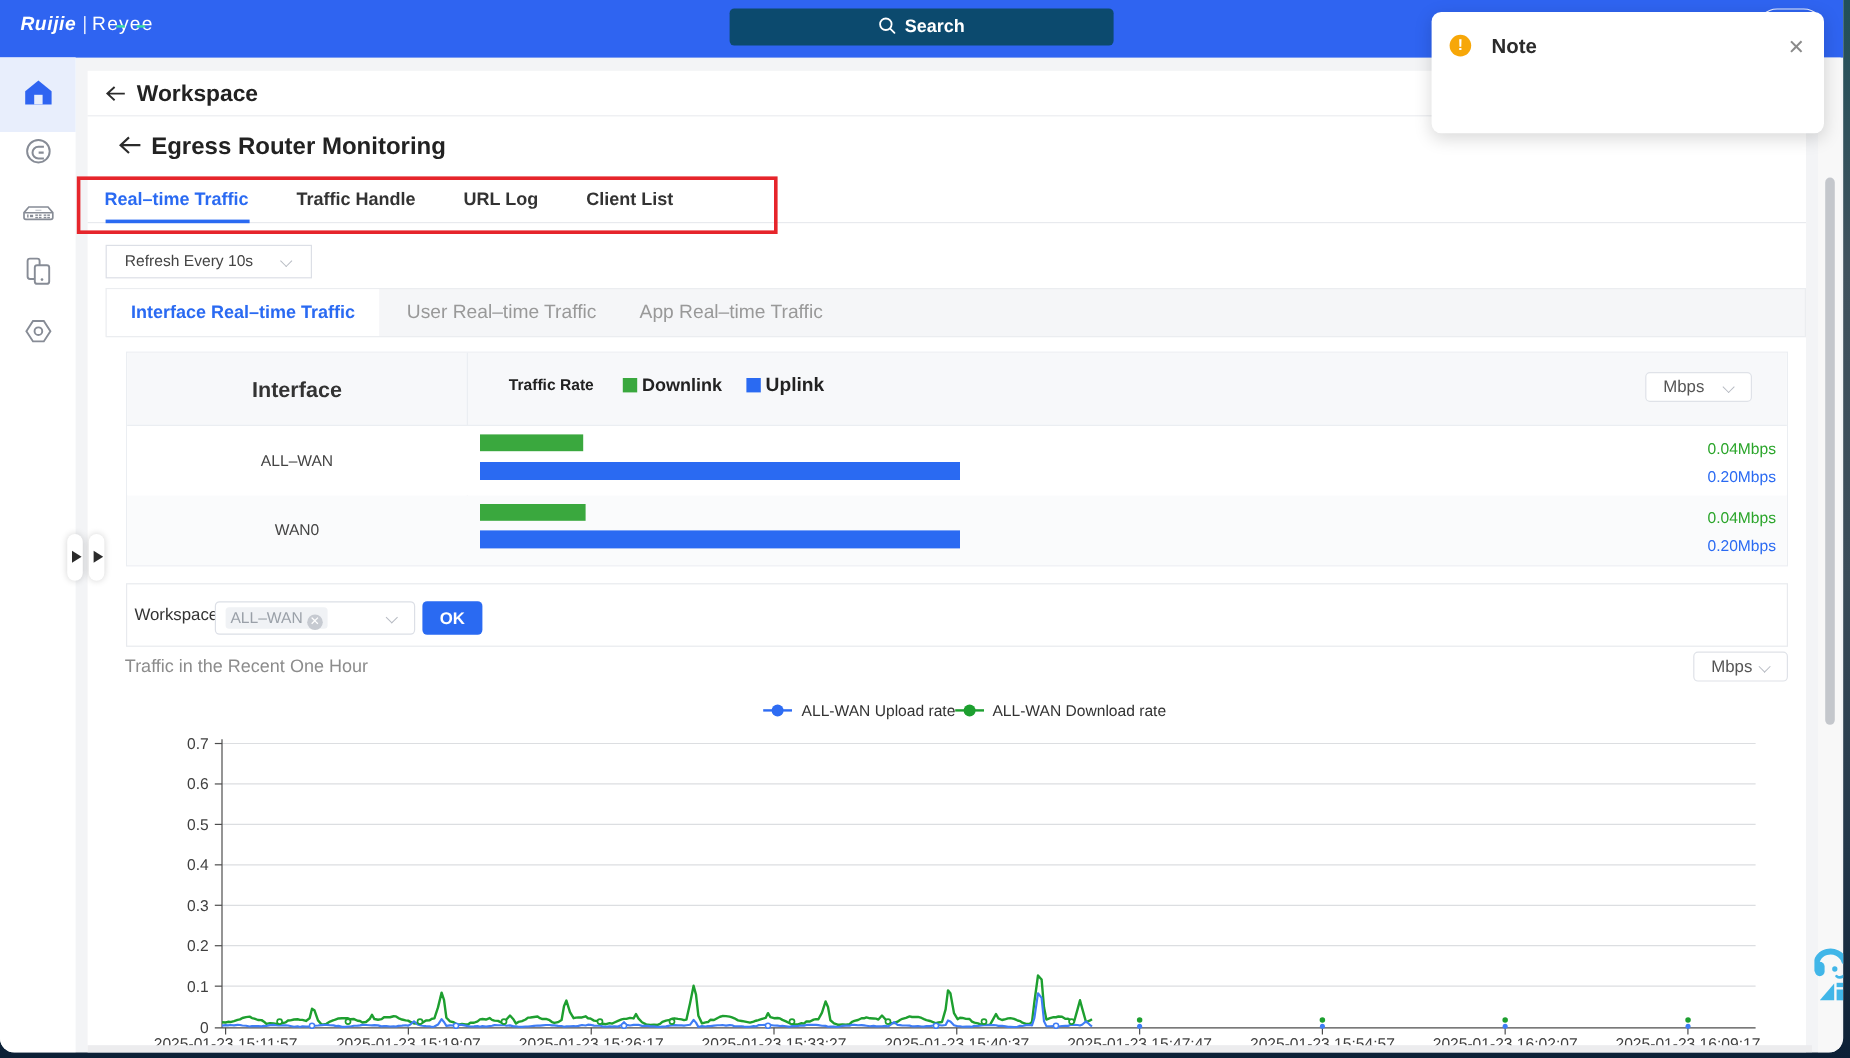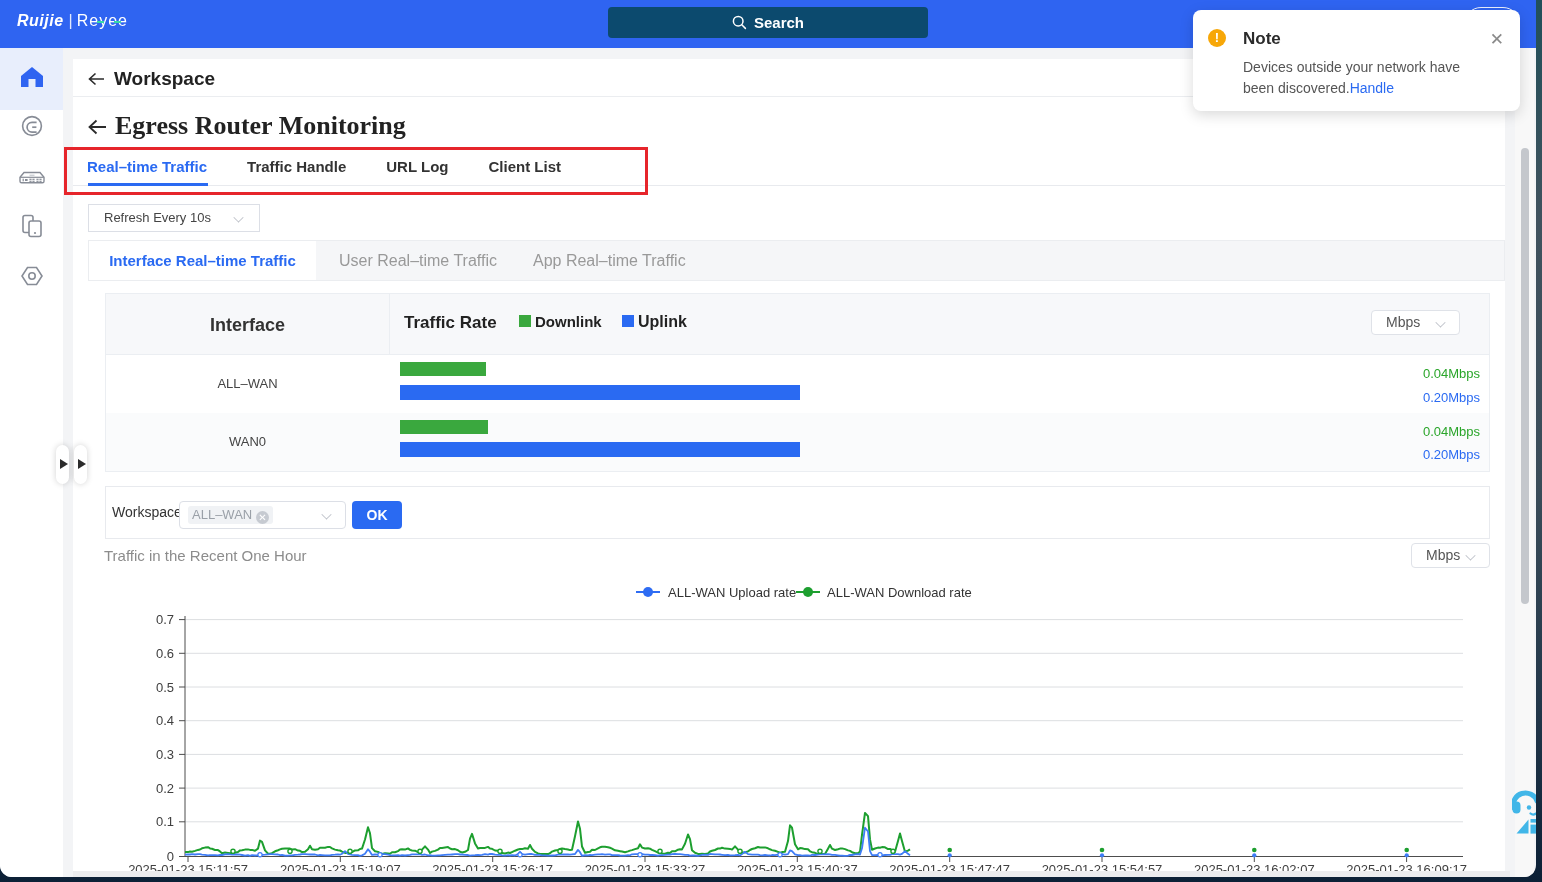--- a/index.html
+++ b/index.html
@@ -16,21 +16,21 @@
 .search { position:absolute; left:608px; top:7px; width:320px; height:31px; background:#0c4a6e; border-radius:4px; color:#fff; font-size:15px; font-weight:bold; text-align:center; line-height:31px; }
 .navbtn { position:absolute; left:1464px; top:7px; width:56px; height:34px; border:1px solid rgba(255,255,255,.9); border-radius:17px; }
 
 .sidebar { position:absolute; left:0; top:48px; width:63px; bottom:0; background:#fff; }
 .side-active { position:absolute; left:0; top:0; width:63px; height:62px; background:#e8eefc; }
 .sic { position:absolute; left:0; width:63px; text-align:center; }
 
 .panel { position:absolute; left:73px; top:59px; width:1432px; bottom:0; background:#fff; }
 .hline { position:absolute; background:#ebedf0; height:1px; }
 .h1 { position:absolute; left:88px; top:68px; font-size:19px; font-weight:bold; color:#222; }
-.h2 { position:absolute; left:88px; top:111px; font-size:26px; font-weight:bold; color:#222;font-family:Liberation Serif, serif; }
+.h2 { position:absolute; left:99px; top:111px; font-size:20px; font-weight:bold; color:#222; }
 .redbox { position:absolute; left:64px; top:147px; width:584px; height:48px; border:3px solid #e6252b; z-index:5; }
 .tabs { position:absolute; left:87px; top:158px; font-size:15px; font-weight:bold; color:#333; }
 .tabs span { margin-right:40px; }
 .tab-active { color:#2a6af2; }
 .tab-underline { position:absolute; left:88px; top:183px; width:120px; height:3px; background:#2a6af2; z-index:6; }
 
 .refresh { position:absolute; left:88px; top:204px; width:172px; height:28px; border:1px solid #dcdfe6; border-radius:0; background:#fff; font-size:13px; color:#444; line-height:26px; padding-left:15px; }
 
 .subtabs { position:absolute; left:88px; top:240px; width:1417px; height:41px; background:#f5f6f8; border:1px solid #ebedf0; font-size:16px; }
 .subtab { position:absolute; top:0; height:39px; line-height:39px; text-align:center; color:#999; }
@@ -133,21 +133,21 @@
   <div class="subtabs">
     <div class="subtab on" style="left:0; width:227px;">Interface Real–time Traffic</div>
     <div class="subtab" style="left:250px; text-align:left;">User Real–time Traffic</div>
     <div class="subtab" style="left:444px; text-align:left;">App Real–time Traffic</div>
   </div>
 
   <div class="tbl">
     <div class="thead"></div>
     <div class="vdiv"></div>
     <div class="abs" style="left:0; top:21px; width:283px; text-align:center; font-size:18px; font-weight:bold; color:#333;">Interface</div>
-    <div class="abs" style="left:298px; top:19px; font-size:17px; font-weight:bold; color:#222;">Traffic Rate</div>
+    <div class="abs" style="left:318px; top:19px; font-size:13px; font-weight:bold; color:#222;">Traffic Rate</div>
     <div class="abs" style="left:413px; top:21px; width:12px; height:12px; background:#3aa83e;"></div>
     <div class="abs" style="left:429px; top:19px; font-size:15px; font-weight:bold; color:#222;">Downlink</div>
     <div class="abs" style="left:516px; top:21px; width:12px; height:12px; background:#2a6af2;"></div>
     <div class="abs" style="left:532px; top:19px; font-size:16px; font-weight:bold; color:#222;">Uplink</div>
     <div class="mbps" style="left:1265px; top:16px;">Mbps<span class="chev" style="position:absolute; right:14px; top:7px;"></span></div>
 
     <div class="abs" style="left:0; top:61px; width:100%; height:58px; background:#fff;"></div>
     <div class="abs" style="left:0; top:82px; width:283px; text-align:center; font-size:13px; color:#444;">ALL–WAN</div>
     <div class="bar" style="left:294px; top:68px; width:86px; height:14px; background:#3aa83e;"></div>
     <div class="bar" style="left:294px; top:91px; width:400px; height:15px; background:#2a6af2;"></div>
@@ -264,16 +264,15 @@
 <circle cx="17" cy="21.5" r="2.2" fill="#41b6e8"></circle>
 <path d="M25.5 26.5 Q21.5 30 18.5 27.5" fill="none" stroke="#41b6e8" stroke-width="2.2" stroke-linecap="round"></path>
 <path d="M4.5 47.5 L16.5 33.5 L16.5 47.5 Z" fill="#41b6e8"></path>
 <rect x="18.5" y="33" width="5.5" height="3.6" fill="#41b6e8"></rect>
 <rect x="18.5" y="38.6" width="5.5" height="9" fill="#41b6e8"></rect>
 </svg>
 
   <div class="note">
     <div class="ic">!</div>
     <div class="ttl">Note</div>
-    <div class="bd">Devices outside your network have been discovered.<a>Handle</a></div>
     <div class="x">✕</div>
   </div>
 </div>
 
 </body></html>

